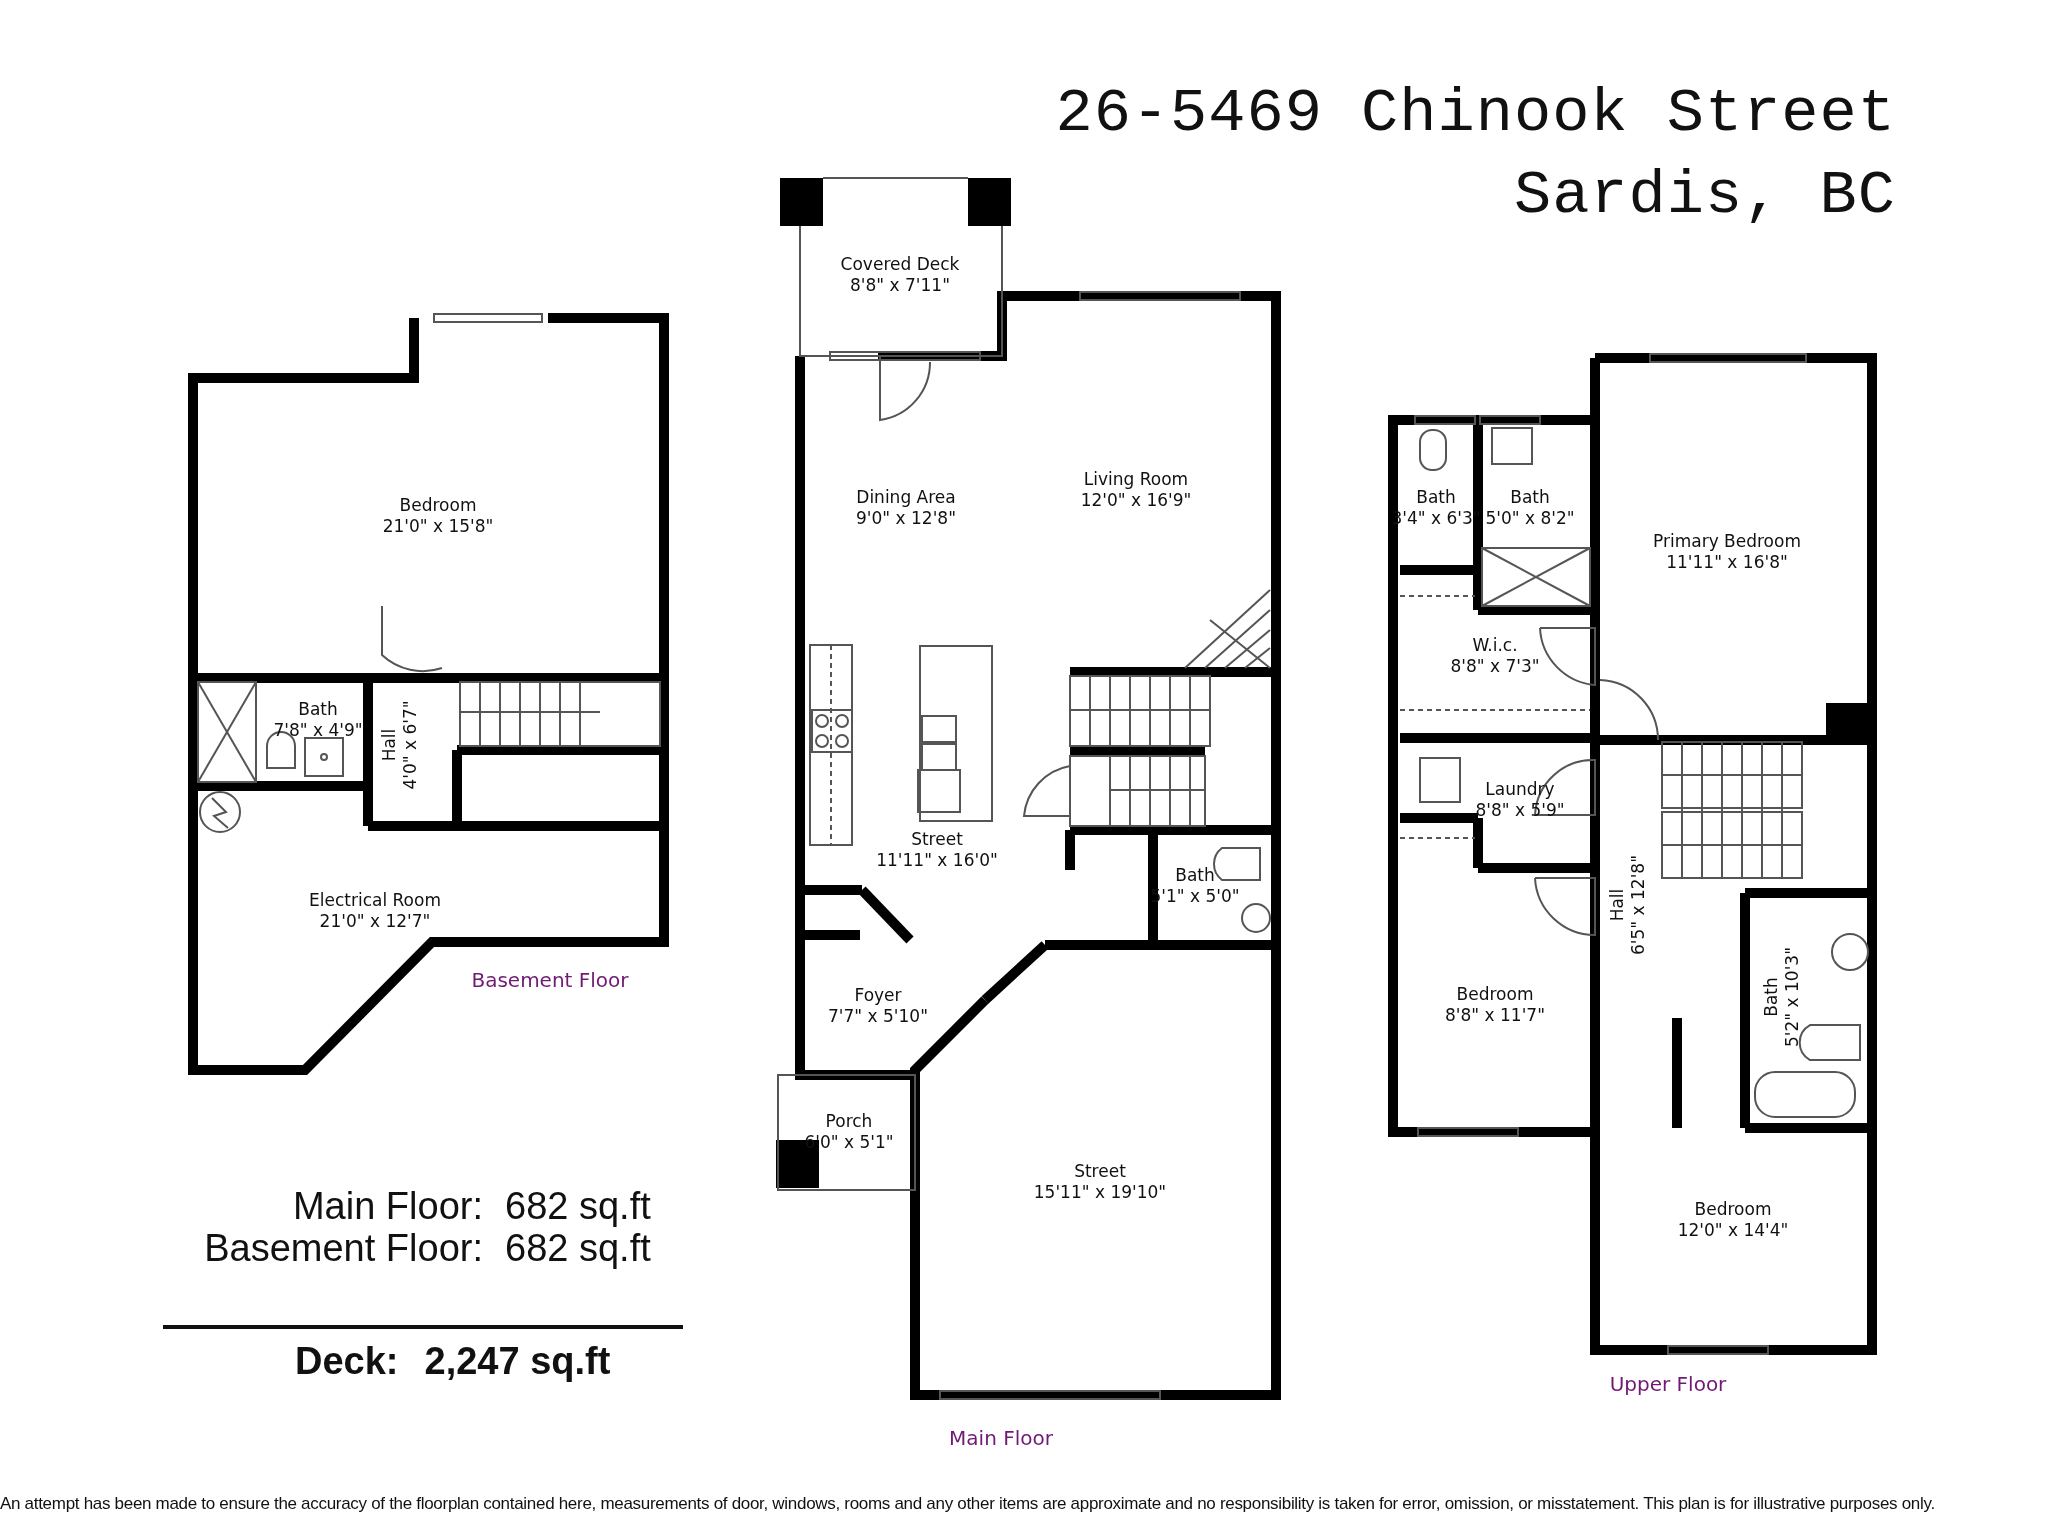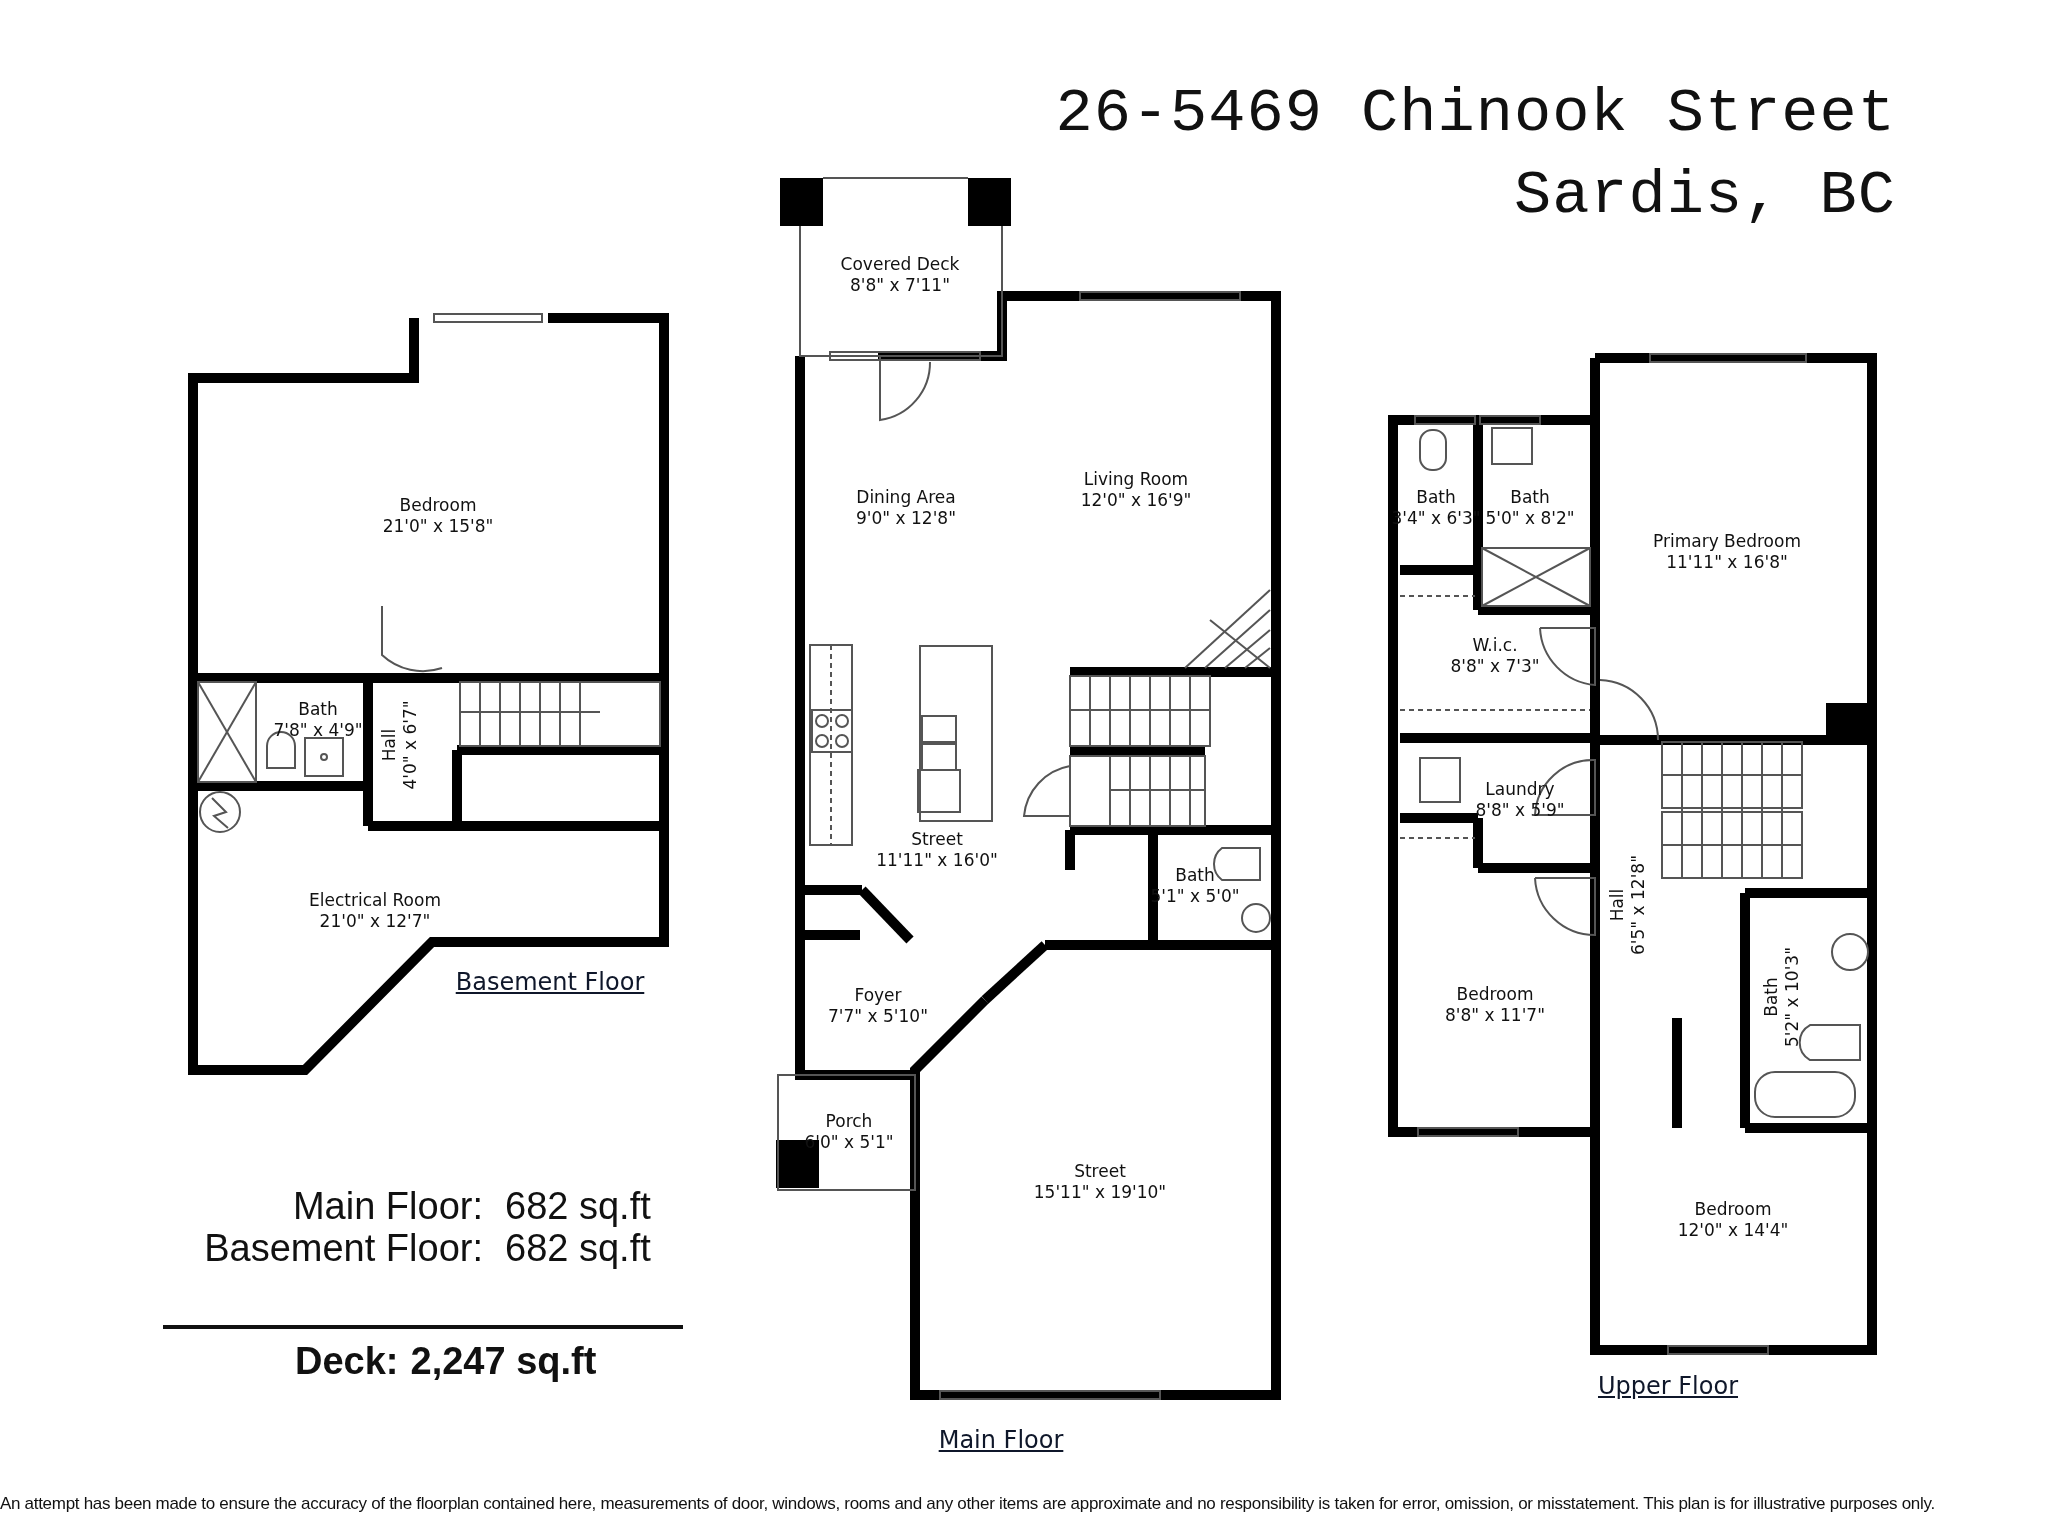--- a/index.html
+++ b/index.html
@@ -4,28 +4,28 @@
 <style>
   html, body { margin:0; padding:0; background:#ffffff; }
   body { width:2048px; height:1536px; position:relative; overflow:hidden; font-family:"DejaVu Sans", sans-serif; color:#111; }
   .title { position:absolute; right:152px; font-family:Liberation Mono, monospace; font-size:62px; color:#111; text-align:left; white-space:nowrap; letter-spacing:1px; }
   #t1 { top:78px; }
   #t2 { top:160px; }
   svg.plan { position:absolute; left:0; top:0; }
   .room { position:absolute; text-align:center; font-family:"DejaVu Sans", sans-serif; font-size:17px; line-height:21px; color:#111; white-space:nowrap; transform:translate(-50%, -50%); }
   .room.vert { transform:translate(-50%, -50%) rotate(-90deg); }
   .room span { display:block; }
-  .floor-label { position:absolute; font-family:"DejaVu Sans", sans-serif; font-size:24px; color:#0f172a; white-space:nowrap; transform:translateX(-50%);text-decoration:underline; }
+  .floor-label { position:absolute; font-family:"DejaVu Sans", sans-serif; font-size:20px; color:#701a75; white-space:nowrap; transform:translateX(-50%); }
   .area-table { position:absolute; left:165px; top:1185px; font-family:"Liberation Sans", sans-serif; font-size:38px; line-height:42px; color:#111; }
   .area-row { display:flex; justify-content:flex-end; width:500px; }
   .area-row .lbl { text-align:right; }
   .area-row .val { width:160px; text-align:left; padding-left:22px; }
   .area-rule { position:absolute; left:163px; top:1325px; width:520px; height:4px; background:#111; }
   .total { position:absolute; left:295px; top:1340px; font-family:"Liberation Sans", sans-serif; font-weight:bold; font-size:38px; color:#111; white-space:nowrap; }
-  .total span + span { margin-left:12px; }
+  .total span + span { margin-left:26px; }
   .disclaimer { position:absolute; left:0; width:1724px; top:1494px; text-align:center; font-family:"Liberation Sans", sans-serif; font-size:17px; color:#111; white-space:nowrap; letter-spacing:-0.3px; }
 </style>
 </head>
 <body>
 
 <div class="title" id="t1">26-5469 Chinook Street</div>
 <div class="title" id="t2">Sardis, BC</div>
 
 <svg class="plan" width="2048" height="1536" viewBox="0 0 2048 1536">
   <g fill="none" stroke="#000" stroke-width="10" stroke-linejoin="miter">

